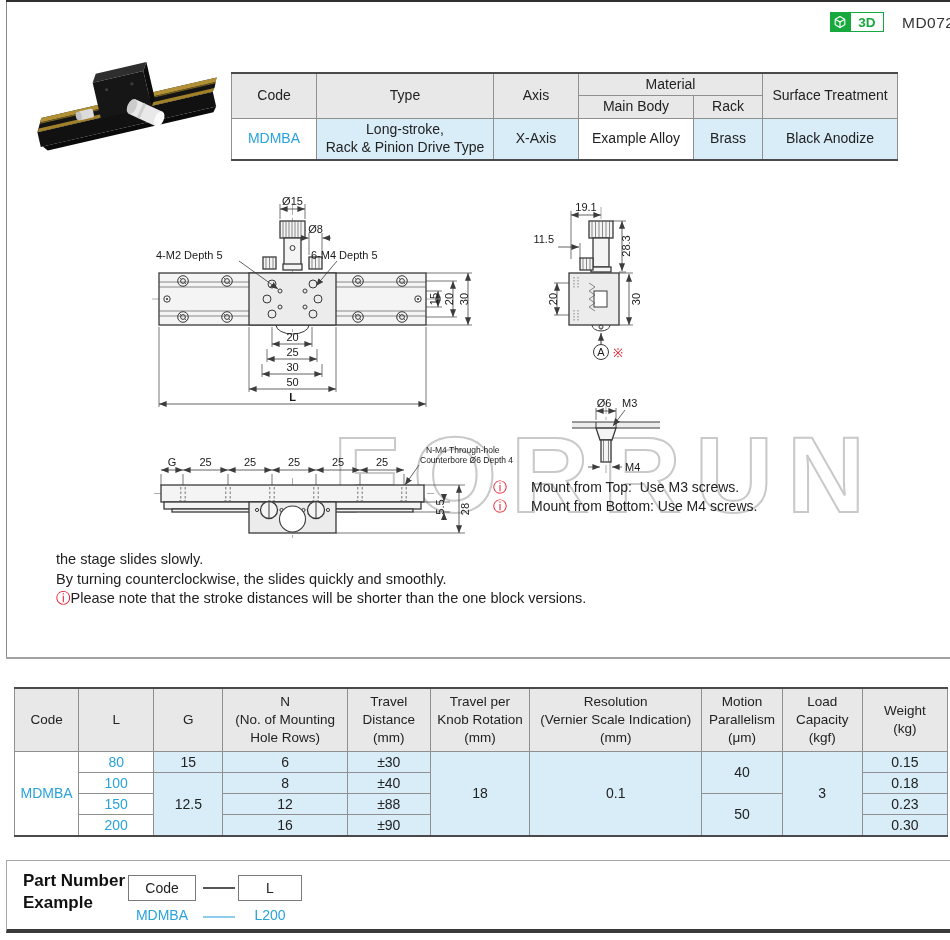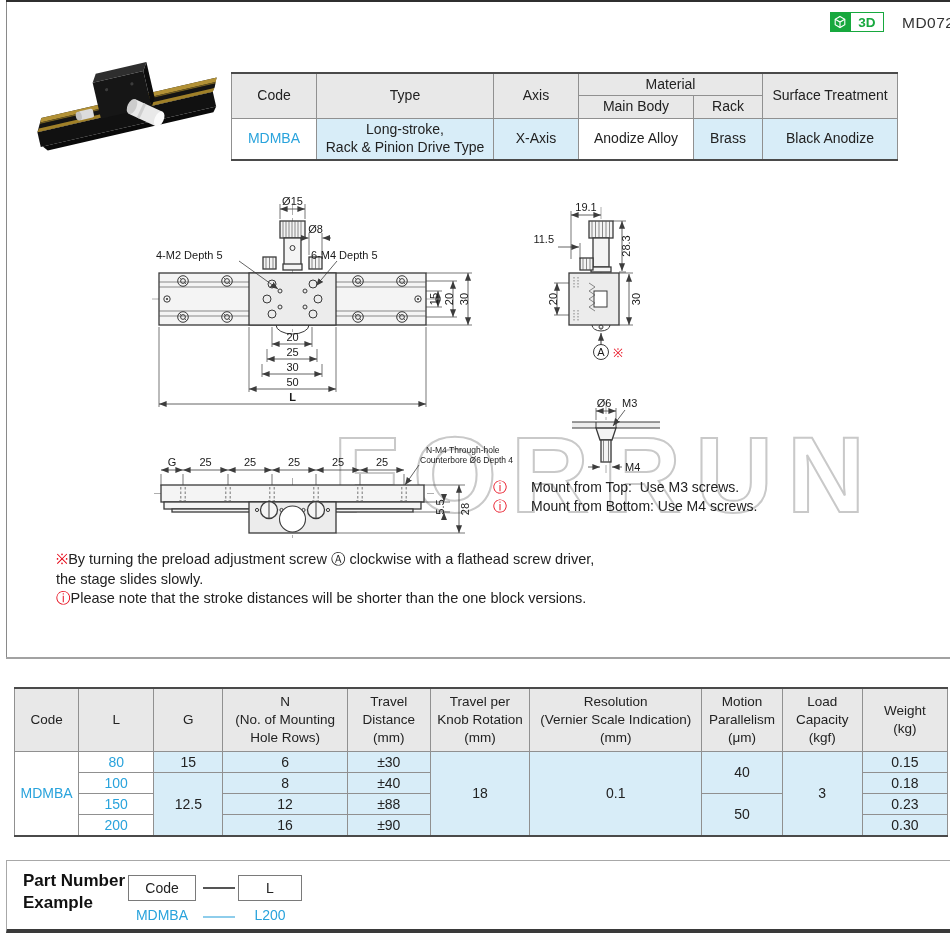--- a/index.html
+++ b/index.html
@@ -127,21 +127,21 @@
     </tr>
     <tr style="height:23px">
       <th>Main Body</th>
       <th>Rack</th>
     </tr>
     <tr style="height:42px">
       <td class="blue">MDMBA</td>
       <td class="lb">Long-stroke,
 Rack &amp; Pinion Drive Type</td>
       <td class="lb">X-Axis</td>
-      <td>Anodize Alloy</td>
+      <td>Example Alloy</td>
       <td class="lb">Brass</td>
       <td class="lb">Black Anodize</td>
     </tr>
   </tbody>
     </table>
 
   <svg class="abs" style="left:0;top:165px;" width="950" height="492" viewBox="0 165 950 492">
     <defs>
       <marker id="ma" viewBox="0 0 10 10" refX="8.5" refY="5" markerWidth="9" markerHeight="9" orient="auto-start-reverse" markerUnits="userSpaceOnUse">
         <path d="M0,1.6 L8.5,5 L0,8.4 Z" fill="#3c3c3c"></path>
@@ -355,22 +355,22 @@
     </g>
   </svg>
 
 
   <div class="note" style="left:487px;top:478px;">
     <div><span class="imark">ⓘ</span><span class="pre">Mount from Top:  Use M3 screws.</span></div>
     <div><span class="imark">ⓘ</span><span class="pre">Mount from Bottom: Use M4 screws.</span></div>
   </div>
 
   <div class="note preload" style="left:50px;top:550px;width:540px;">
-    <div><span class="imark">※</span><span>By turning the preload adjustment screw Ⓐ clockwise with a flathead screw driver,</span></div>
     <div><span>the stage slides slowly.</span></div>
+    <div><span>By turning counterclockwise, the slides quickly and smoothly.</span></div>
     <div><span class="imark">ⓘ</span><span>Please note that the stroke distances will be shorter than the one block versions.</span></div>
   </div>
 
   <table class="abs spec-table">
     <colgroup>
       <col style="width:64px">
         <col style="width:75px">
         <col style="width:69px">
         <col style="width:124px">
       <col style="width:83px">

